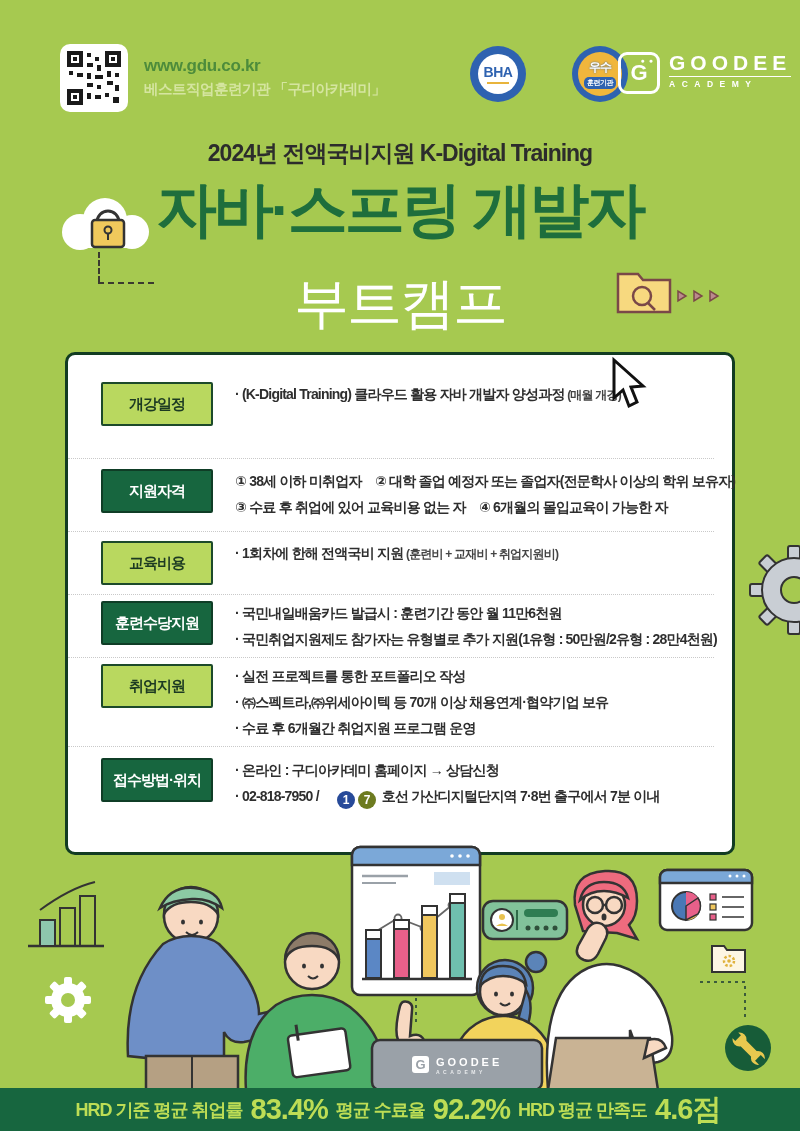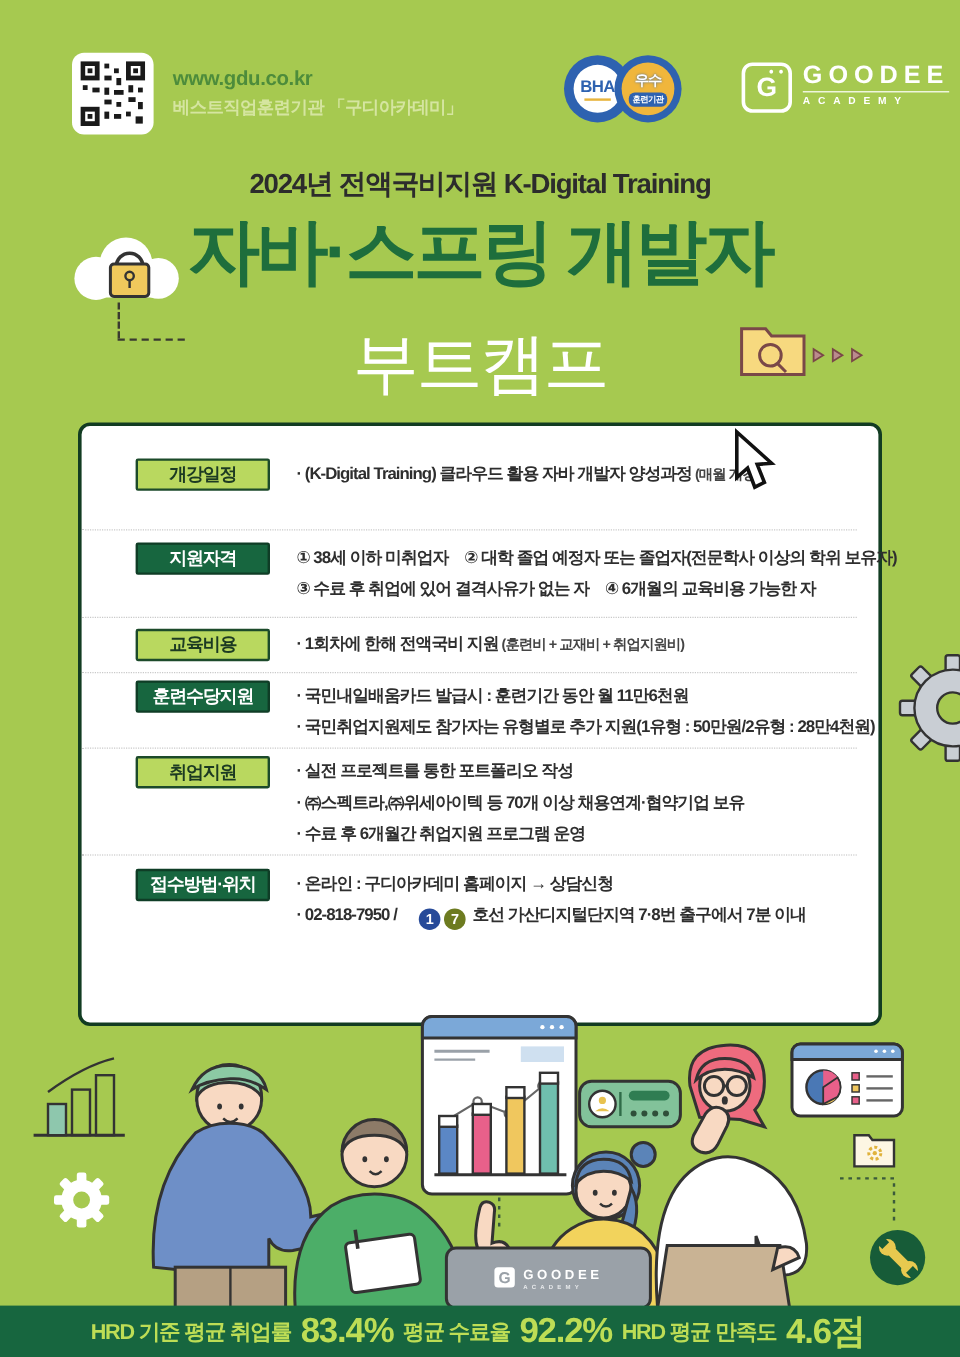--- a/index.html
+++ b/index.html
@@ -15,21 +15,21 @@
           display:flex;align-items:center;justify-content:center;}
   .top-url{left:144px;top:56px;font-size:17px;font-weight:700;color:#4d8c3b;letter-spacing:-0.3px;}
   .top-tagline{left:144px;top:80px;font-size:14.5px;font-weight:700;color:#d5e5a0;letter-spacing:-0.5px;}
 
   .badge{border-radius:50%;display:flex;align-items:center;justify-content:center;}
   .badge-bha{left:470px;top:46px;width:56px;height:56px;background:#2e62b0;}
   .badge-bha .inner{width:40px;height:40px;background:#fff;border-radius:50%;
      display:flex;flex-direction:column;align-items:center;justify-content:center;}
   .badge-bha .inner b{font-size:14px;color:#2e62b0;letter-spacing:-0.5px;}
   .badge-bha .inner i{display:block;width:22px;height:2px;background:#e8b43c;margin-top:2px;}
-  .badge-exc{left:512px;top:46px;width:56px;height:56px;background:#2e62b0;}
+  .badge-exc{left:572px;top:46px;width:56px;height:56px;background:#2e62b0;}
   .badge-exc .inner{width:44px;height:44px;background:#f0b63c;border-radius:50%;
      display:flex;flex-direction:column;align-items:center;justify-content:center;}
   .badge-exc .t1{font-size:12px;font-weight:800;color:#fff;text-shadow:0 0 2px #2e62b0;letter-spacing:-1px;}
   .badge-exc .t2{font-size:7px;font-weight:700;color:#fff;background:#2e62b0;border-radius:5px;
      padding:1px 3px;margin-top:1px;letter-spacing:-0.5px;}
 
   .logo{left:618px;top:52px;display:flex;align-items:flex-start;color:#fff;}
   .logo .gbox{width:36px;height:36px;border:3px solid #fff;border-radius:9px;position:relative;
      display:flex;align-items:center;justify-content:center;font-weight:800;font-size:22px;margin-right:9px;}
   .logo .gbox .dots{position:absolute;top:2px;right:3px;font-size:7px;letter-spacing:1px;}
@@ -62,22 +62,22 @@
 
   .row{display:flex;align-items:flex-start;padding-left:33px;box-sizing:border-box;
      border-bottom:1.5px dotted #c9c9c9;margin:0 18px 0 0;}
   .row:last-child{border-bottom:none;}
   .r1{padding-top:26px;padding-bottom:32px;}
   .r2{padding-top:9px;padding-bottom:11px;}
   .r3{padding-top:8px;padding-bottom:9px;}
   .r4{padding-top:5px;padding-bottom:5px;}
   .r5{padding-top:5px;padding-bottom:5px;}
   .r6{padding-top:10px;padding-bottom:10px;}
-  .lab{flex:0 0 112px;height:27px;display:flex;align-items:center;justify-content:center;
-     font-size:15px;font-weight:800;letter-spacing:-1px;border-radius:2px;box-sizing:border-box;margin-top:1px;margin-left:12px;}
+  .lab{flex:0 0 112px;height:44px;display:flex;align-items:center;justify-content:center;
+     font-size:15px;font-weight:800;letter-spacing:-1px;border-radius:2px;box-sizing:border-box;margin-top:1px;}
   .lab-light{background:#b9d85f;border:2px solid #1c4a2a;color:#1c3a22;}
   .lab-dark{background:#17663f;border:2px solid #0f3d26;color:#fff;}
   .lines{margin-left:22px;min-width:0;}
   .ln{font-size:14px;font-weight:700;color:#2e2e2e;line-height:26px;
       letter-spacing:-0.8px;white-space:nowrap;}
   .ln .small{font-size:12px;color:#444;}
   .ln-green{color:#1b7a41;}
   .subway{display:inline-flex;align-items:center;gap:3px;margin:0 6px 0 18px;vertical-align:-3px;}
   .sb{display:inline-flex;align-items:center;justify-content:center;width:18px;height:18px;
       border-radius:50%;color:#fff;font-size:12px;font-weight:800;}
@@ -198,21 +198,21 @@
       <div class="lab lab-light">개강일정</div>
       <div class="lines">
         <div class="ln"><span>· (K-Digital Training) 클라우드 활용 자바 개발자 양성과정</span><span class="small"> (매월 개강)</span></div>
       </div>
     </div>
 
     <div class="row r2">
       <div class="lab lab-dark">지원자격</div>
       <div class="lines">
         <div class="ln">① 38세 이하 미취업자　② 대학 졸업 예정자 또는 졸업자(전문학사 이상의 학위 보유자)</div>
-        <div class="ln">③ 수료 후 취업에 있어 결격사유가 없는 자　④ 6개월의 교육비용 가능한 자</div>
+        <div class="ln">③ 수료 후 취업에 있어 교육비용 없는 자　④ 6개월의 몰입교육이 가능한 자</div>
       </div>
     </div>
 
     <div class="row r3">
       <div class="lab lab-light">교육비용</div>
       <div class="lines">
         <div class="ln"><span>· 1회차에 한해 전액국비 지원</span><span class="small"> (훈련비 + 교재비 + 취업지원비)</span></div>
       </div>
     </div>
 

